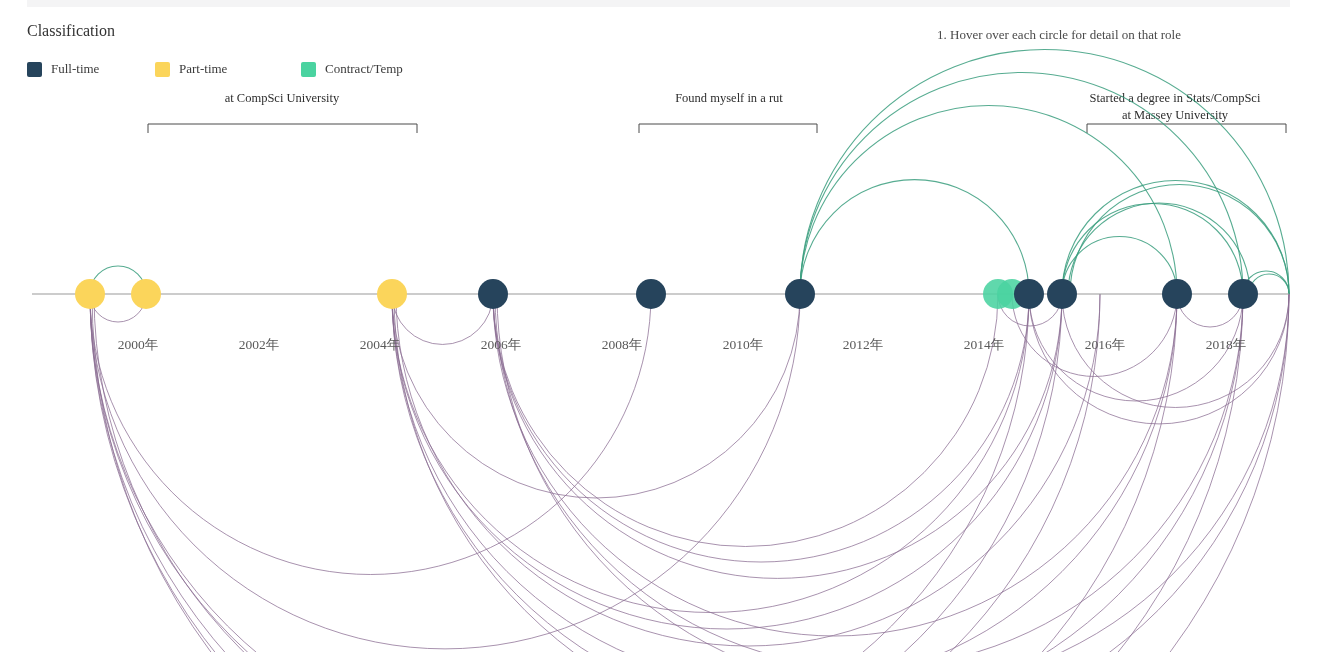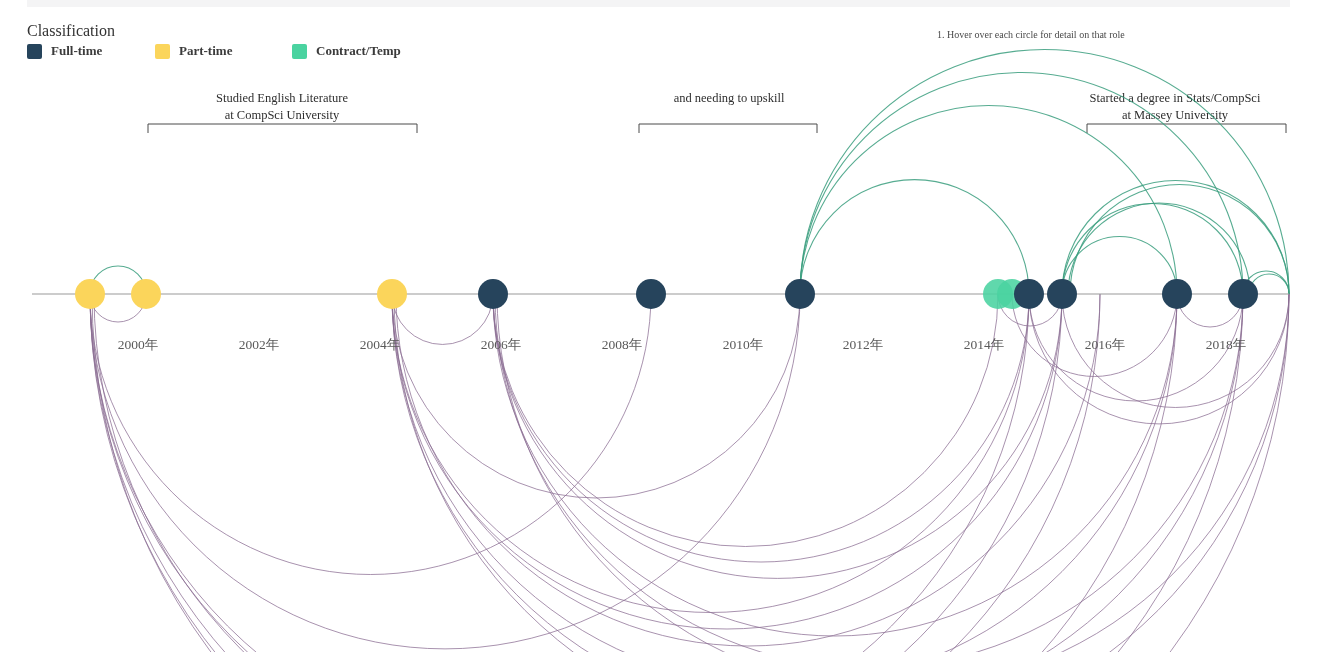--- a/index.html
+++ b/index.html
@@ -10,31 +10,31 @@
     color:#333;
     overflow:hidden;
     position:relative;
   }
   #top-strip{
     position:absolute;left:27px;top:0;width:1263px;height:7px;
     background:#f4f4f5;
   }
   
   #legend{position:absolute;left:27px;top:22px;}
-  #legend-items{margin-top:3px;position:relative;height:16px;font-weight:bold;}
+  #legend-items{margin-top:21px;position:relative;height:16px;}
   .legend-item{position:absolute;top:0;display:flex;align-items:center;}
   .legend-swatch{width:15px;height:15px;border-radius:2px;display:block;}
   .legend-label{
     font-size:13px;color:#3b3b3b;margin-left:9px;white-space:nowrap;
     font-family:"Liberation Serif", serif;
   }
   
   #instructions{position:absolute;left:937px;top:26px;}
   .instruction-line{
-    font-size:10px;color:#4a4a4a;line-height:17px;white-space:nowrap;
+    font-size:13px;color:#4a4a4a;line-height:17px;white-space:nowrap;
     font-family:"Liberation Serif", serif;
   }
   
   .annotation{position:absolute;text-align:center;}
   .annotation-text{
     font-size:12.5px;color:#2e2e2e;line-height:16.5px;white-space:nowrap;
     font-family:"Liberation Serif", serif;
   }
   .annotation-bracket{position:absolute;}
   
@@ -53,41 +53,40 @@
   <div>Classification</div>
   <div id="legend-items">
       <div class="legend-item" style="left: 0px;">
         <span class="legend-swatch" style="background: rgb(38, 68, 92);"></span>
         <span class="legend-label">Full-time</span>
       </div>
       <div class="legend-item" style="left: 128px;">
         <span class="legend-swatch" style="background: rgb(251, 213, 91);"></span>
         <span class="legend-label">Part-time</span>
       </div>
-      <div class="legend-item" style="left: 265px;">
+      <div class="legend-item" style="left: 274px;">
         <span class="legend-swatch" style="background: rgb(74, 211, 160);"></span>
         <span class="legend-label">Contract/Temp</span>
       </div>
     </div>
 </div>
 
 <div id="instructions">
     <div class="instruction-line">1. Hover over each circle for detail on that role</div>
   </div>
 
 <div id="annotations">
     <div class="annotation" style="left: 82px; top: 90px; width: 400px;">
-      <div class="annotation-text">Studied English Literature</div>
       <div class="annotation-text">at CompSci University</div>
     </div>
     <svg class="annotation-bracket" width="271" height="12" style="left: 147px; top: 122px;">
       <path d="M1,11 L1,2 L270,2 L270,11" fill="none" stroke="#4a4a4a" stroke-width="1"></path>
     </svg>
     <div class="annotation" style="left: 529px; top: 90px; width: 400px;">
-      <div class="annotation-text">and needing to upskill</div>
+      <div class="annotation-text">Found myself in a rut</div>
     </div>
     <svg class="annotation-bracket" width="180" height="12" style="left: 638px; top: 122px;">
       <path d="M1,11 L1,2 L179,2 L179,11" fill="none" stroke="#4a4a4a" stroke-width="1"></path>
     </svg>
     <div class="annotation" style="left: 975px; top: 90px; width: 400px;">
       <div class="annotation-text">Started a degree in Stats/CompSci</div>
       <div class="annotation-text">at Massey University</div>
     </div>
     <svg class="annotation-bracket" width="201" height="12" style="left: 1086px; top: 122px;">
       <path d="M1,11 L1,2 L200,2 L200,11" fill="none" stroke="#4a4a4a" stroke-width="1"></path>

